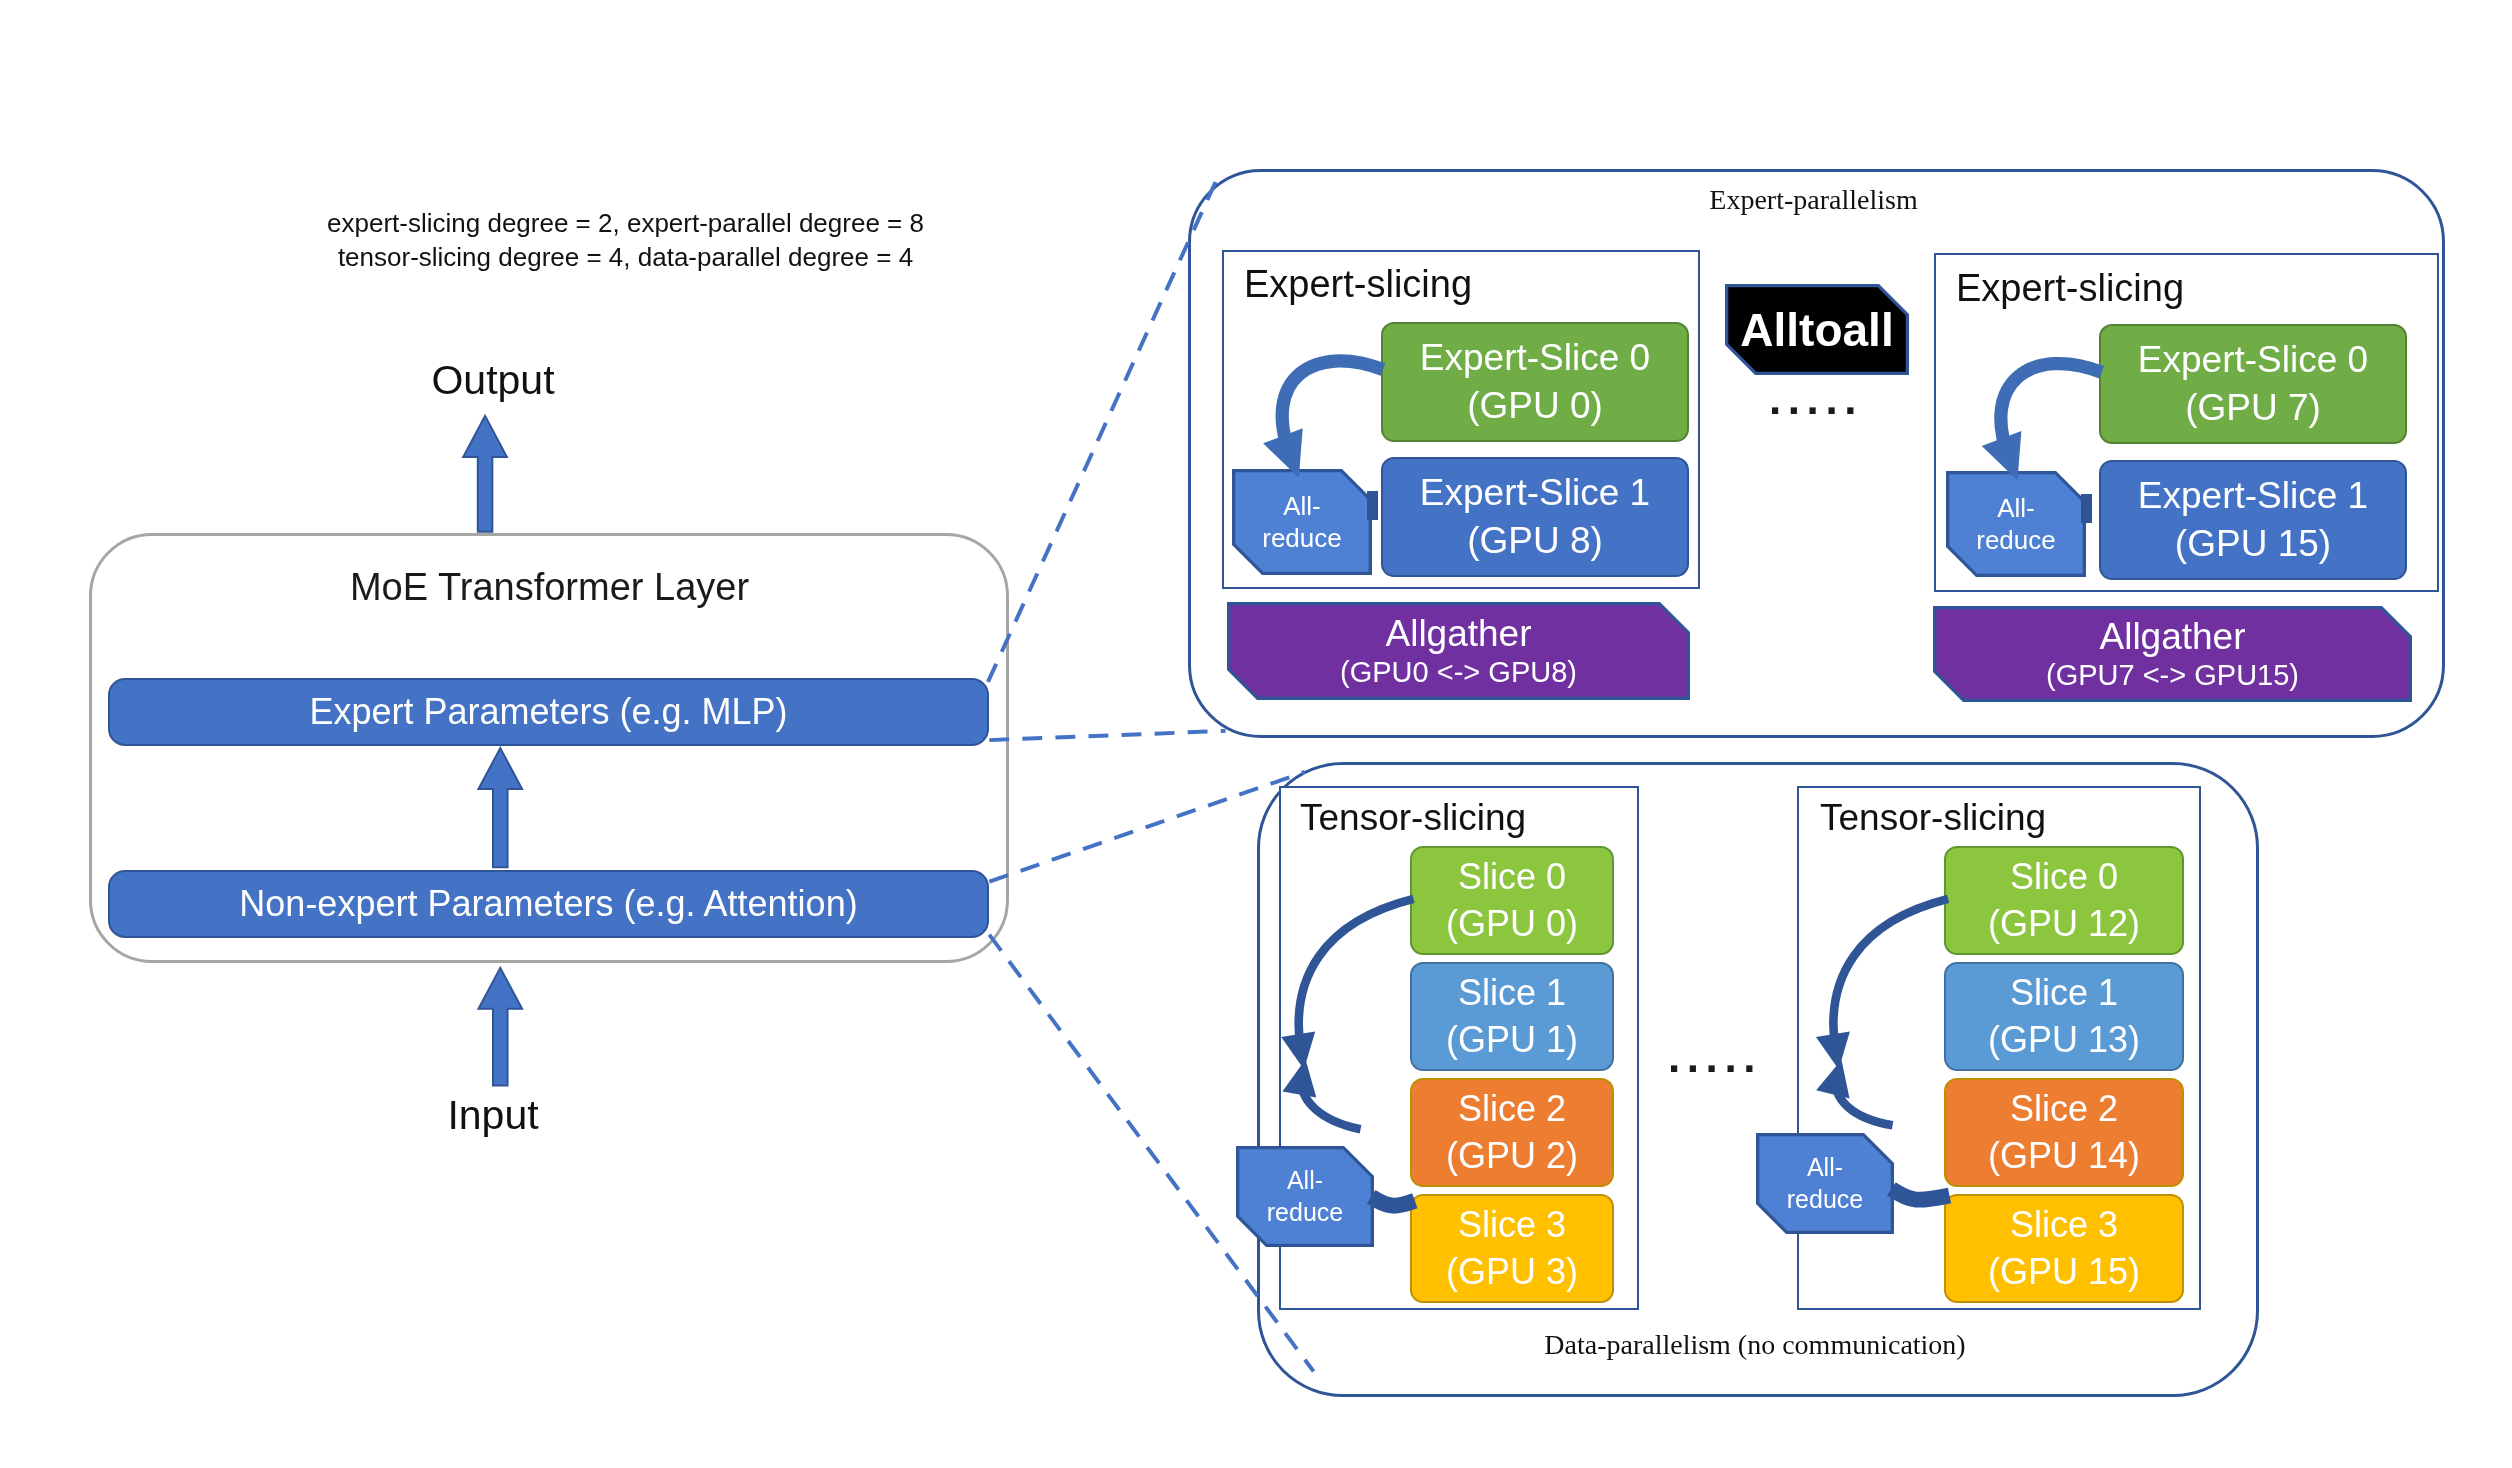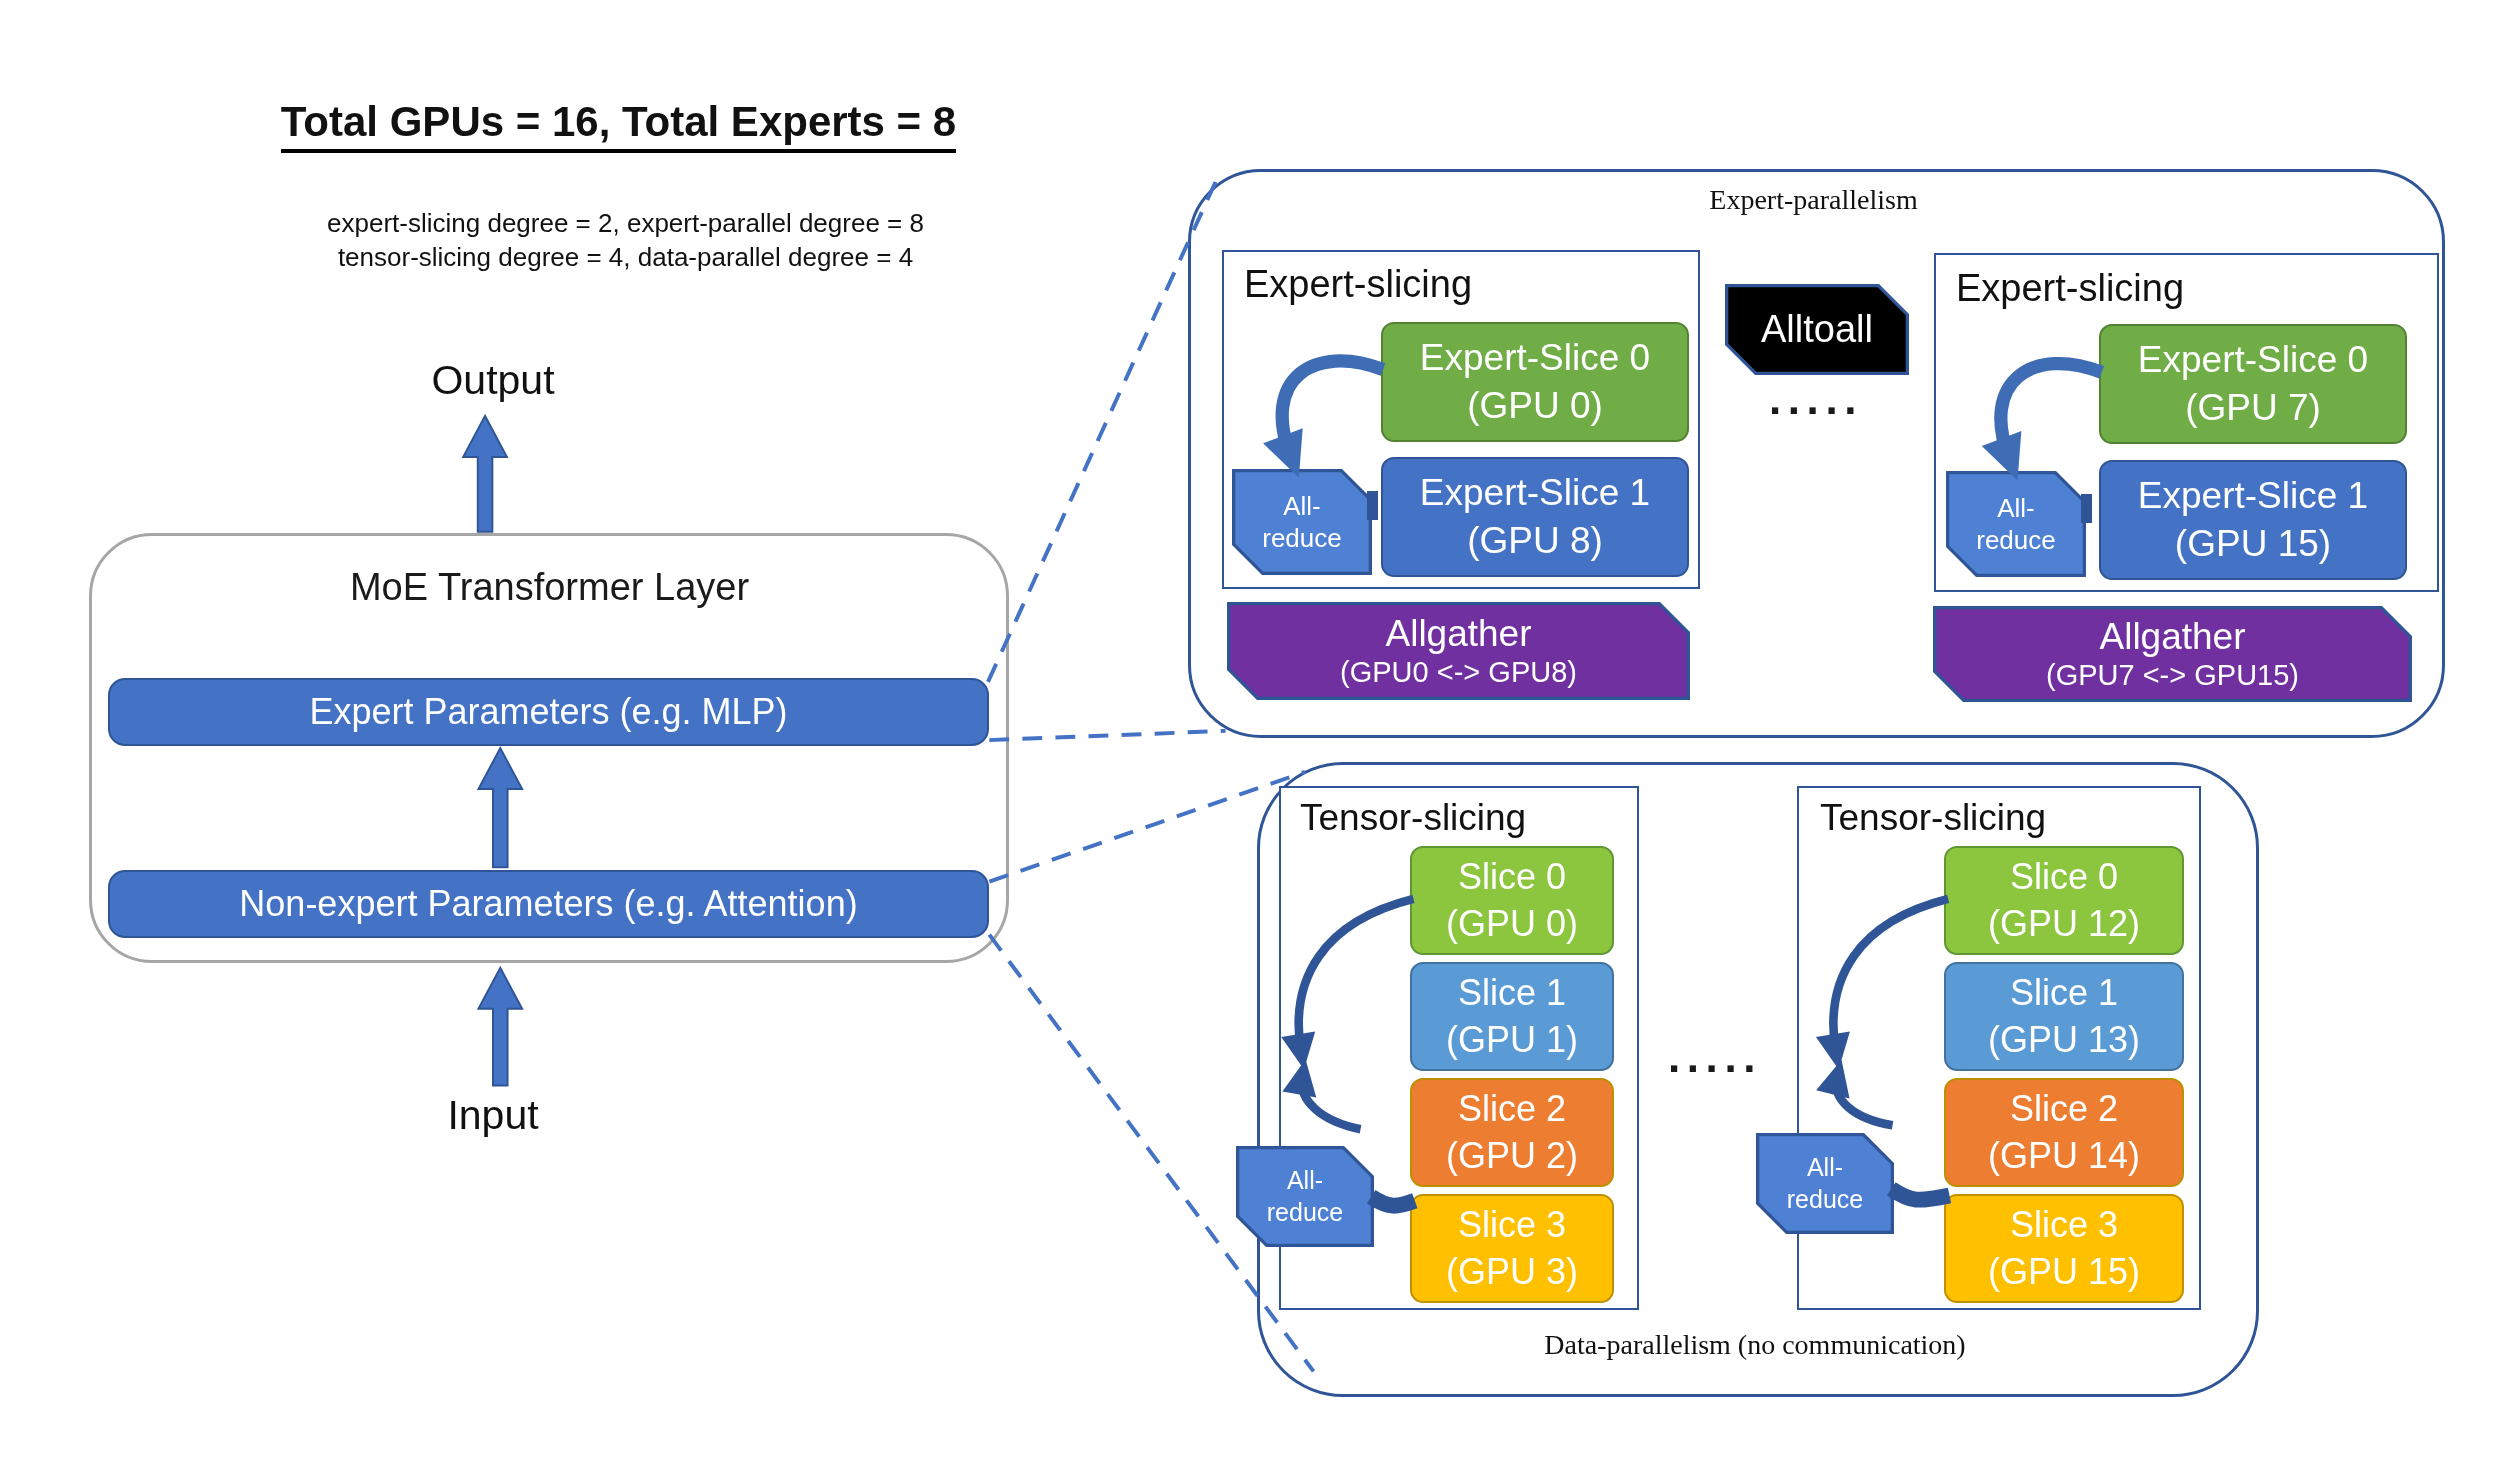--- a/index.html
+++ b/index.html
@@ -69,21 +69,21 @@
              display:flex;align-items:center;justify-content:center;flex-direction:column;text-align:center;color:#fff;}
   .allreduce{width:140px;height:106px;}
   .allreduce .cut-inner{background:var(--allreduce-blue);font-size:26px;line-height:1.25;}
   #ar-es-l{left:1232px;top:469px;}
   #ar-es-r{left:1946px;top:471px;}
   .allreduce-sm{width:138px;height:101px;}
   .allreduce-sm .cut-inner{background:var(--allreduce-blue);font-size:25px;line-height:1.25;}
   #ar-ts-l{left:1236px;top:1146px;}
   #ar-ts-r{left:1756px;top:1133px;}
   #alltoall{left:1725px;top:284px;width:184px;height:91px;}
-  #alltoall .cut-inner{background:var(--alltoall-black);font-size:38px;}
+  #alltoall .cut-inner{background:var(--alltoall-black);font-size:46px;font-weight:bold;}
   .allgather{height:98px;}
   .allgather .cut-inner{background:var(--allgather-purple);line-height:1.15;}
   .allgather .l1{font-size:37px;}
   .allgather .l2{font-size:29px;}
   #ag-l{left:1227px;top:602px;width:463px;}
   #ag-r{left:1933px;top:606px;width:479px;height:96px;}
 
   .notch{width:10.6px;height:29px;background:var(--dark-blue);}
   #notch-l{left:1367px;top:491px;}
   #notch-r{left:2081px;top:494px;}
@@ -93,21 +93,20 @@
   #dots-dp{left:1639px;top:1032px;width:152px;}
 
   
   #overlay{position:absolute;left:0;top:0;z-index:60;pointer-events:none;}
 </style>
 </head>
 <body>
 
 <div id="canvas">
 
-  <div class="abs main-title"><span>Total GPUs = 16, Total Experts = 8</span></div>
   <div class="abs subtitle">
     <div>expert-slicing degree = 2, expert-parallel degree = 8</div>
     <div>tensor-slicing degree = 4, data-parallel degree = 4</div>
   </div>
 
   <div class="abs io-label" id="output-label">Output</div>
 
   <div class="abs moe-box"></div>
   <div class="abs moe-title">MoE Transformer Layer</div>
   <div class="abs param-bar ctr" id="expert-bar">

